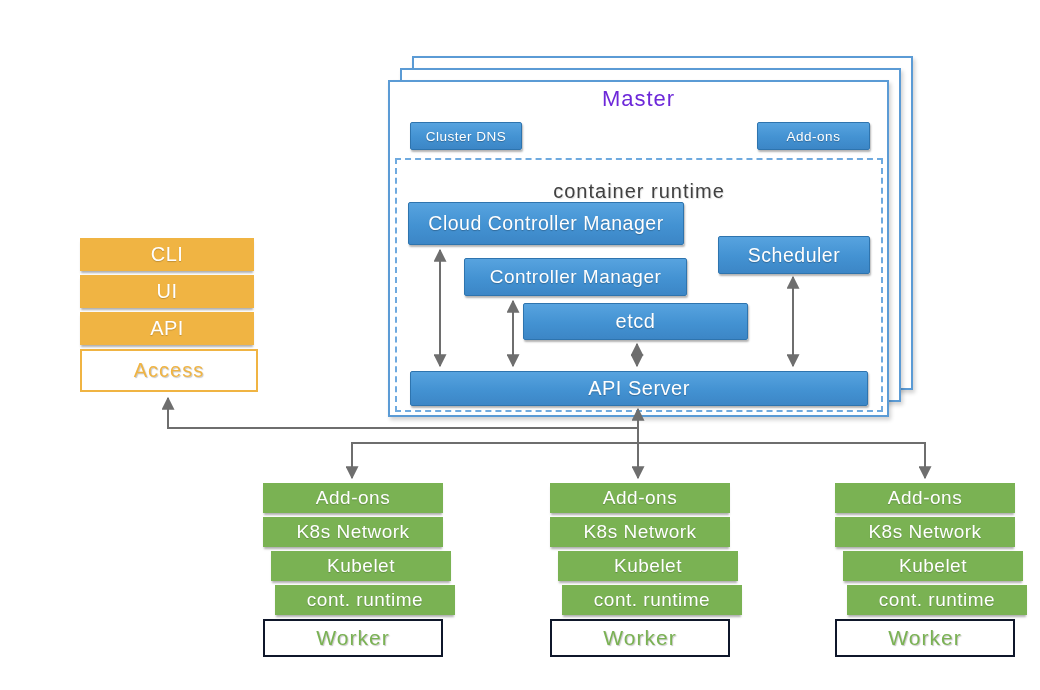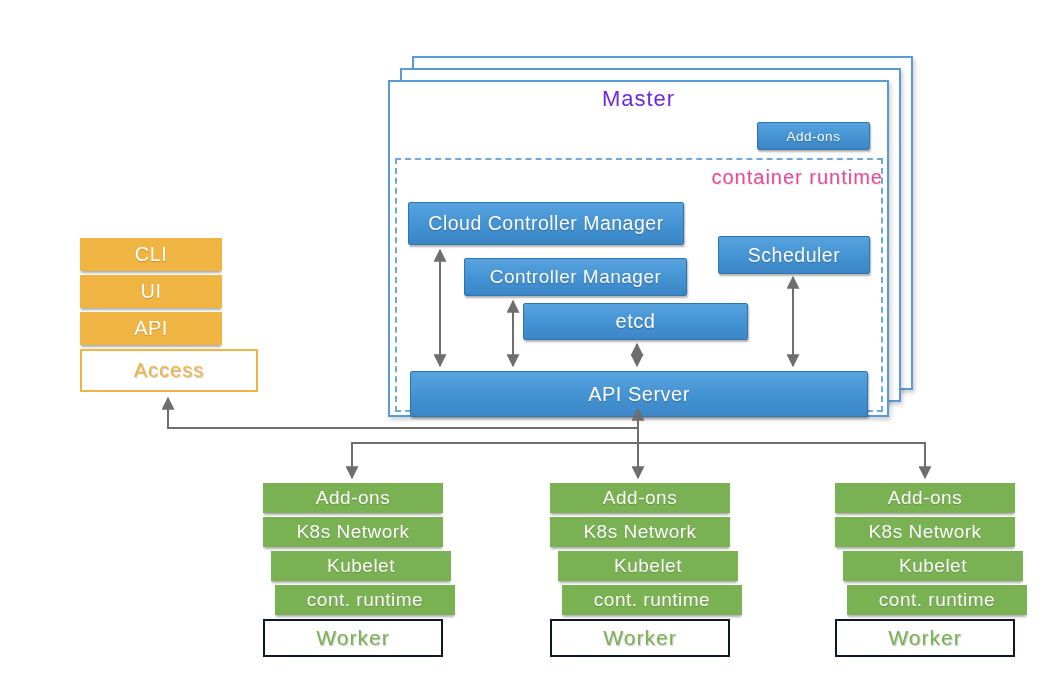--- a/index.html
+++ b/index.html
@@ -26,23 +26,23 @@
   .master-title {
     position: absolute; left: 388px; top: 86px; width: 501px;
     text-align: center; font-size: 22px; letter-spacing: 1px;
     color: #6d28d9;
   }
   .runtime-box {
     position: absolute; left: 395px; top: 158px; width: 488px; height: 254px;
     border: 2px dashed #6faadf; box-sizing: border-box; background: transparent;
   }
   .runtime-title {
-    position: absolute; left: 395px; top: 166px; width: 488px;
-    text-align: right; font-size: 20px; letter-spacing: 1px;
-    color: #ec4899; text-shadow: 1px 1px 1px rgba(0,0,0,0.12);
+    position: absolute; left: 395px; top: 180px; width: 488px;
+    text-align: center; font-size: 20px; letter-spacing: 1px;
+    color: #404040; text-shadow: 1px 1px 1px rgba(0,0,0,0.12);
   }
 
   
   .bluenode {
     position: absolute;
     background: linear-gradient(180deg, #57a3df 0%, #4392d2 55%, #3c86c6 100%);
     border: 1px solid #2e74ae;
     border-radius: 2px;
     box-shadow: 1px 2px 2px rgba(0,0,0,0.3);
     color: #ffffff;
@@ -50,32 +50,32 @@
     text-shadow: 0 1px 1px rgba(0,0,0,0.25);
     letter-spacing: 0.5px;
     box-sizing: border-box;
   }
   .node-cluster-dns { left: 410px; top: 122px; width: 112px; height: 28px; font-size: 13.5px; }
   .node-addons     { left: 757px; top: 122px; width: 113px; height: 28px; font-size: 13.5px; }
   .node-ccm   { left: 408px; top: 202px; width: 276px; height: 43px; font-size: 19.5px; }
   .node-cm    { left: 464px; top: 258px; width: 223px; height: 38px; font-size: 19px; }
   .node-sched { left: 718px; top: 236px; width: 152px; height: 38px; font-size: 19.5px; text-align: center; }
   .node-etcd  { left: 523px; top: 303px; width: 225px; height: 37px; font-size: 20px; }
-  .node-api   { left: 410px; top: 371px; width: 458px; height: 46px; font-size: 20px; }
+  .node-api   { left: 410px; top: 371px; width: 458px; height: 35px; font-size: 20px; }
 
   
   .stackrow {
     position: absolute;
     display: flex; align-items: center; justify-content: center;
     color: #ffffff; box-sizing: border-box;
     text-shadow: 0 1px 1px rgba(0,0,0,0.2);
     letter-spacing: 0.5px;
     box-shadow: 0 3px 2px -1px rgba(110,110,110,0.55);
   }
-  .orange { background: #f0b443; left: 80px; width: 142px; height: 33px; font-size: 20px; }
+  .orange { background: #f0b443; left: 80px; width: 174px; height: 33px; font-size: 20px; }
   .o1 { top: 238px; } .o2 { top: 275px; } .o3 { top: 312px; }
   .access-label {
     position: absolute; left: 80px; top: 349px; width: 178px; height: 43px;
     background: #ffffff; border: 2px solid #f0b443; box-sizing: border-box;
     display: flex; align-items: center; justify-content: center;
     color: #f0b443; font-size: 20px; letter-spacing: 1px;
     text-shadow: 1px 1px 1px rgba(90,90,90,0.35);
   }
 
   
@@ -97,20 +97,21 @@
 <body>
 
 <div class="canvas">
 
   <div class="page back"></div>
   <div class="page mid"></div>
   <div class="page front"></div>
 
   <div class="master-title">Master</div>
 
+  <div class="bluenode node-cluster-dns">Cluster DNS</div>
   <div class="bluenode node-addons">Add-ons</div>
 
   <div class="runtime-box"></div>
   <div class="runtime-title">container runtime</div>
 
   <div class="bluenode node-ccm">Cloud Controller Manager</div>
   <div class="bluenode node-cm">Controller Manager</div>
   <div class="bluenode node-sched">Scheduler</div>
   <div class="bluenode node-etcd">etcd</div>
   <div class="bluenode node-api">API Server</div>

